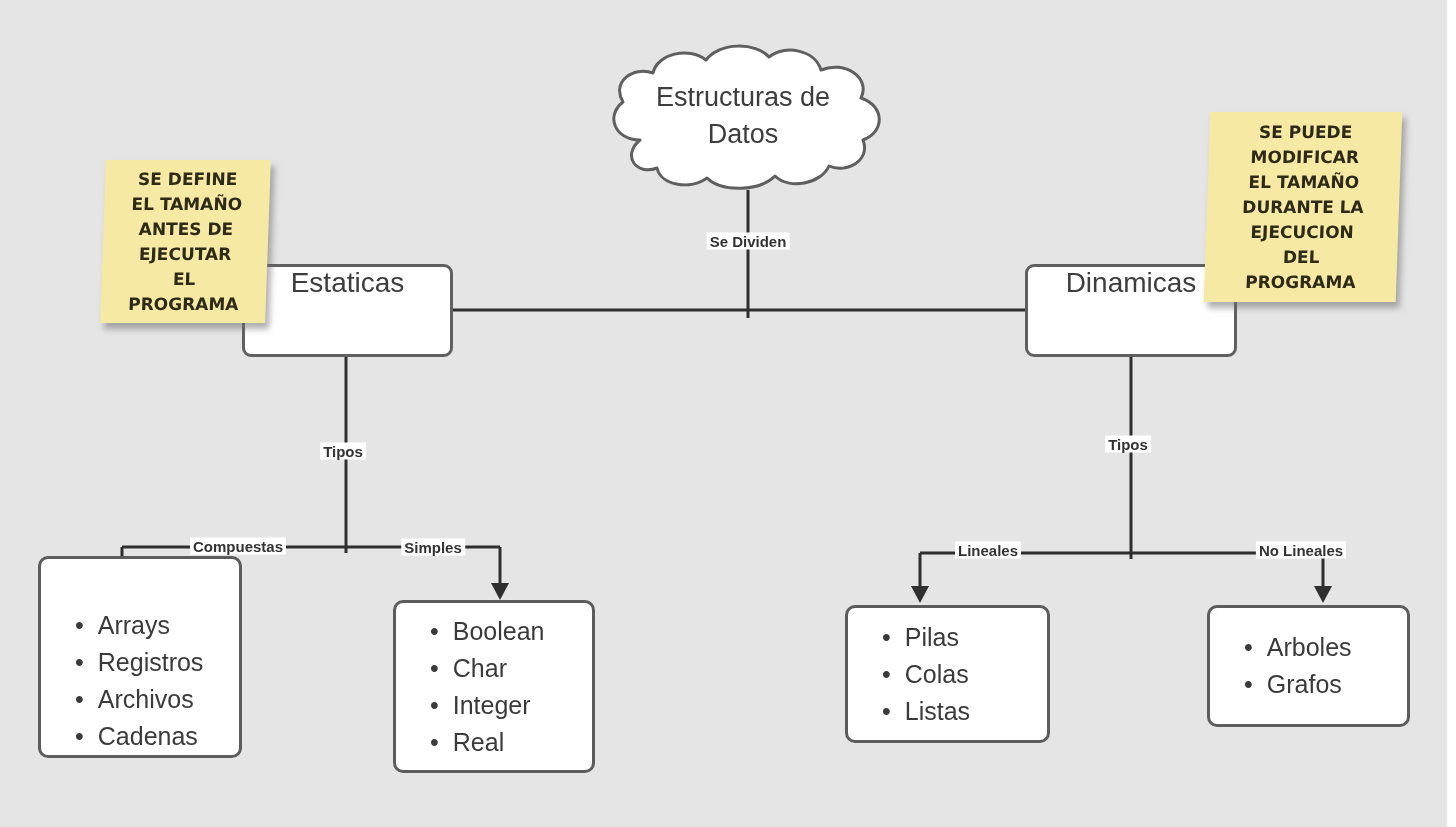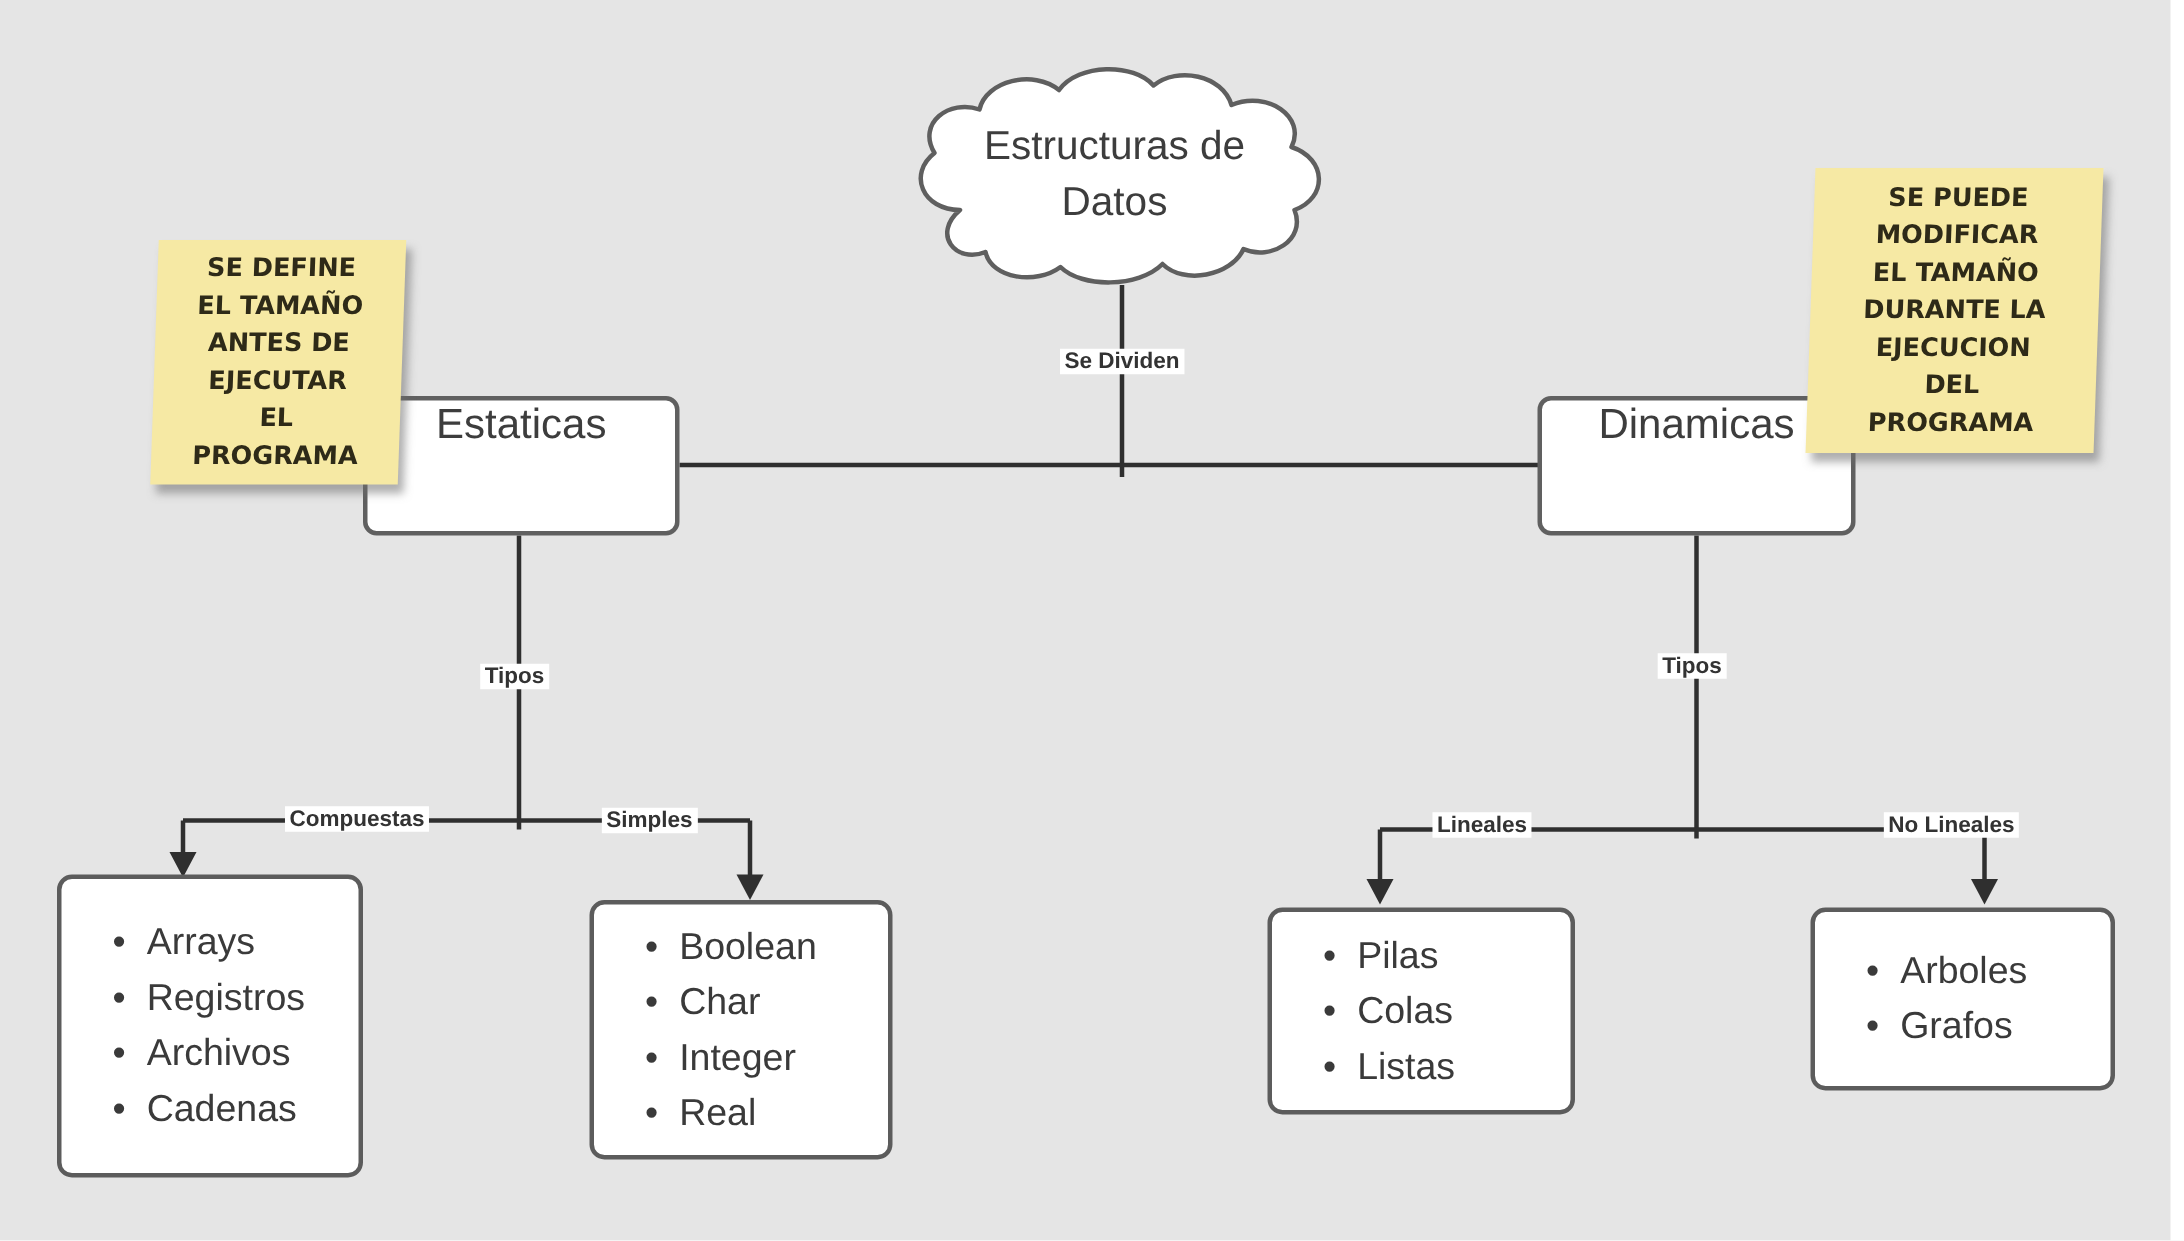--- a/index.html
+++ b/index.html
@@ -105,21 +105,21 @@
   <div class="sticky" style="left:1207px;top:112px;width:192px;height:190px;">
     <span>SE PUEDE
 MODIFICAR
 EL TAMAÑO
 DURANTE LA
 EJECUCION
 DEL
 PROGRAMA</span>
   </div>
 
-  <div class="list-box" style="left:38px;top:583px;width:204px;height:202px;">
+  <div class="list-box" style="left:38px;top:556px;width:204px;height:202px;align-items:flex-end;">
     <ul>
       <li>Arrays</li>
       <li>Registros</li>
       <li>Archivos</li>
       <li>Cadenas</li>
     </ul>
   </div>
 
   <div class="list-box" style="left:393px;top:600px;width:202px;height:173px;">
     <ul>

